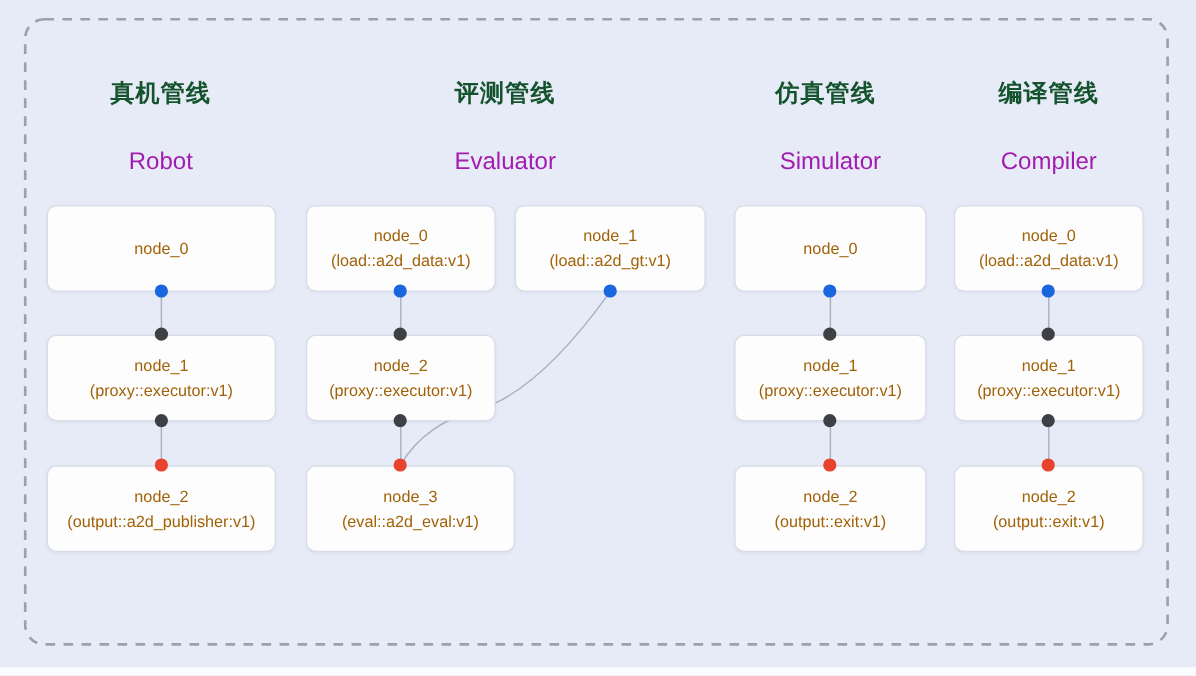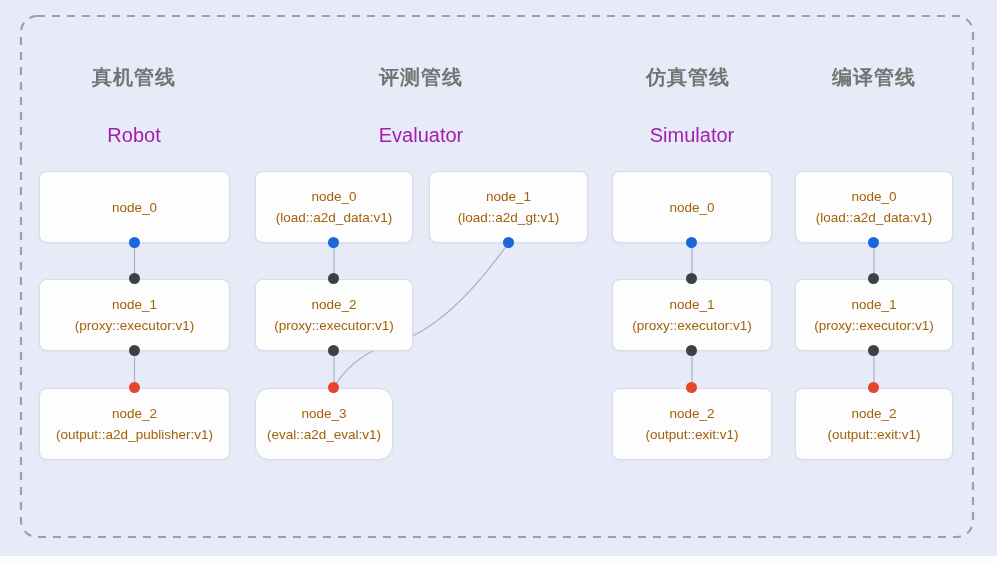--- a/index.html
+++ b/index.html
@@ -21,21 +21,21 @@
   }
   .pipeline-header {
     position: absolute;
     width: 240px;
     text-align: center;
     z-index: 2;
   }
   .title-cn {
     font-size: 20px;
     font-weight: 600;
-    color: #737373;
+    color: #14532d;
     letter-spacing: 1px;
   }
   .title-en {
     position: absolute;
     width: 240px;
     text-align: center;
     font-size: 20px;
     color: #a21caf;
     z-index: 2;
   }
@@ -109,20 +109,21 @@
   <div class="title-en" style="left:301px; top:124px;">Evaluator</div>
 
   <div class="pipeline-header" style="left:568px; top:64px;">
     <div class="title-cn">仿真管线</div>
   </div>
   <div class="title-en" style="left:572px; top:124px;">Simulator</div>
 
   <div class="pipeline-header" style="left:754px; top:64px;">
     <div class="title-cn">编译管线</div>
   </div>
+  <div class="title-en" style="left:754px; top:124px;">Compiler</div>
 
   <div class="node" style="left:39px; top:171px; width:191px;">
     <div class="node-title">node_0</div>
   </div>
   <div class="node" style="left:39px; top:279px; width:191px;">
     <div class="node-title">node_1</div>
     <div class="node-detail">(proxy::executor:v1)</div>
   </div>
   <div class="node" style="left:39px; top:388px; width:191px;">
     <div class="node-title">node_2</div>
@@ -134,21 +135,21 @@
     <div class="node-detail">(load::a2d_data:v1)</div>
   </div>
   <div class="node" style="left:429px; top:171px; width:159px;">
     <div class="node-title">node_1</div>
     <div class="node-detail">(load::a2d_gt:v1)</div>
   </div>
   <div class="node" style="left:255px; top:279px; width:158px;">
     <div class="node-title">node_2</div>
     <div class="node-detail">(proxy::executor:v1)</div>
   </div>
-  <div class="node" style="left:255px; top:388px; width:138px;border-radius:14px;">
+  <div class="node" style="left:255px; top:388px; width:174px;">
     <div class="node-title">node_3</div>
     <div class="node-detail">(eval::a2d_eval:v1)</div>
   </div>
 
   <div class="node" style="left:612px; top:171px; width:160px;">
     <div class="node-title">node_0</div>
   </div>
   <div class="node" style="left:612px; top:279px; width:160px;">
     <div class="node-title">node_1</div>
     <div class="node-detail">(proxy::executor:v1)</div>

